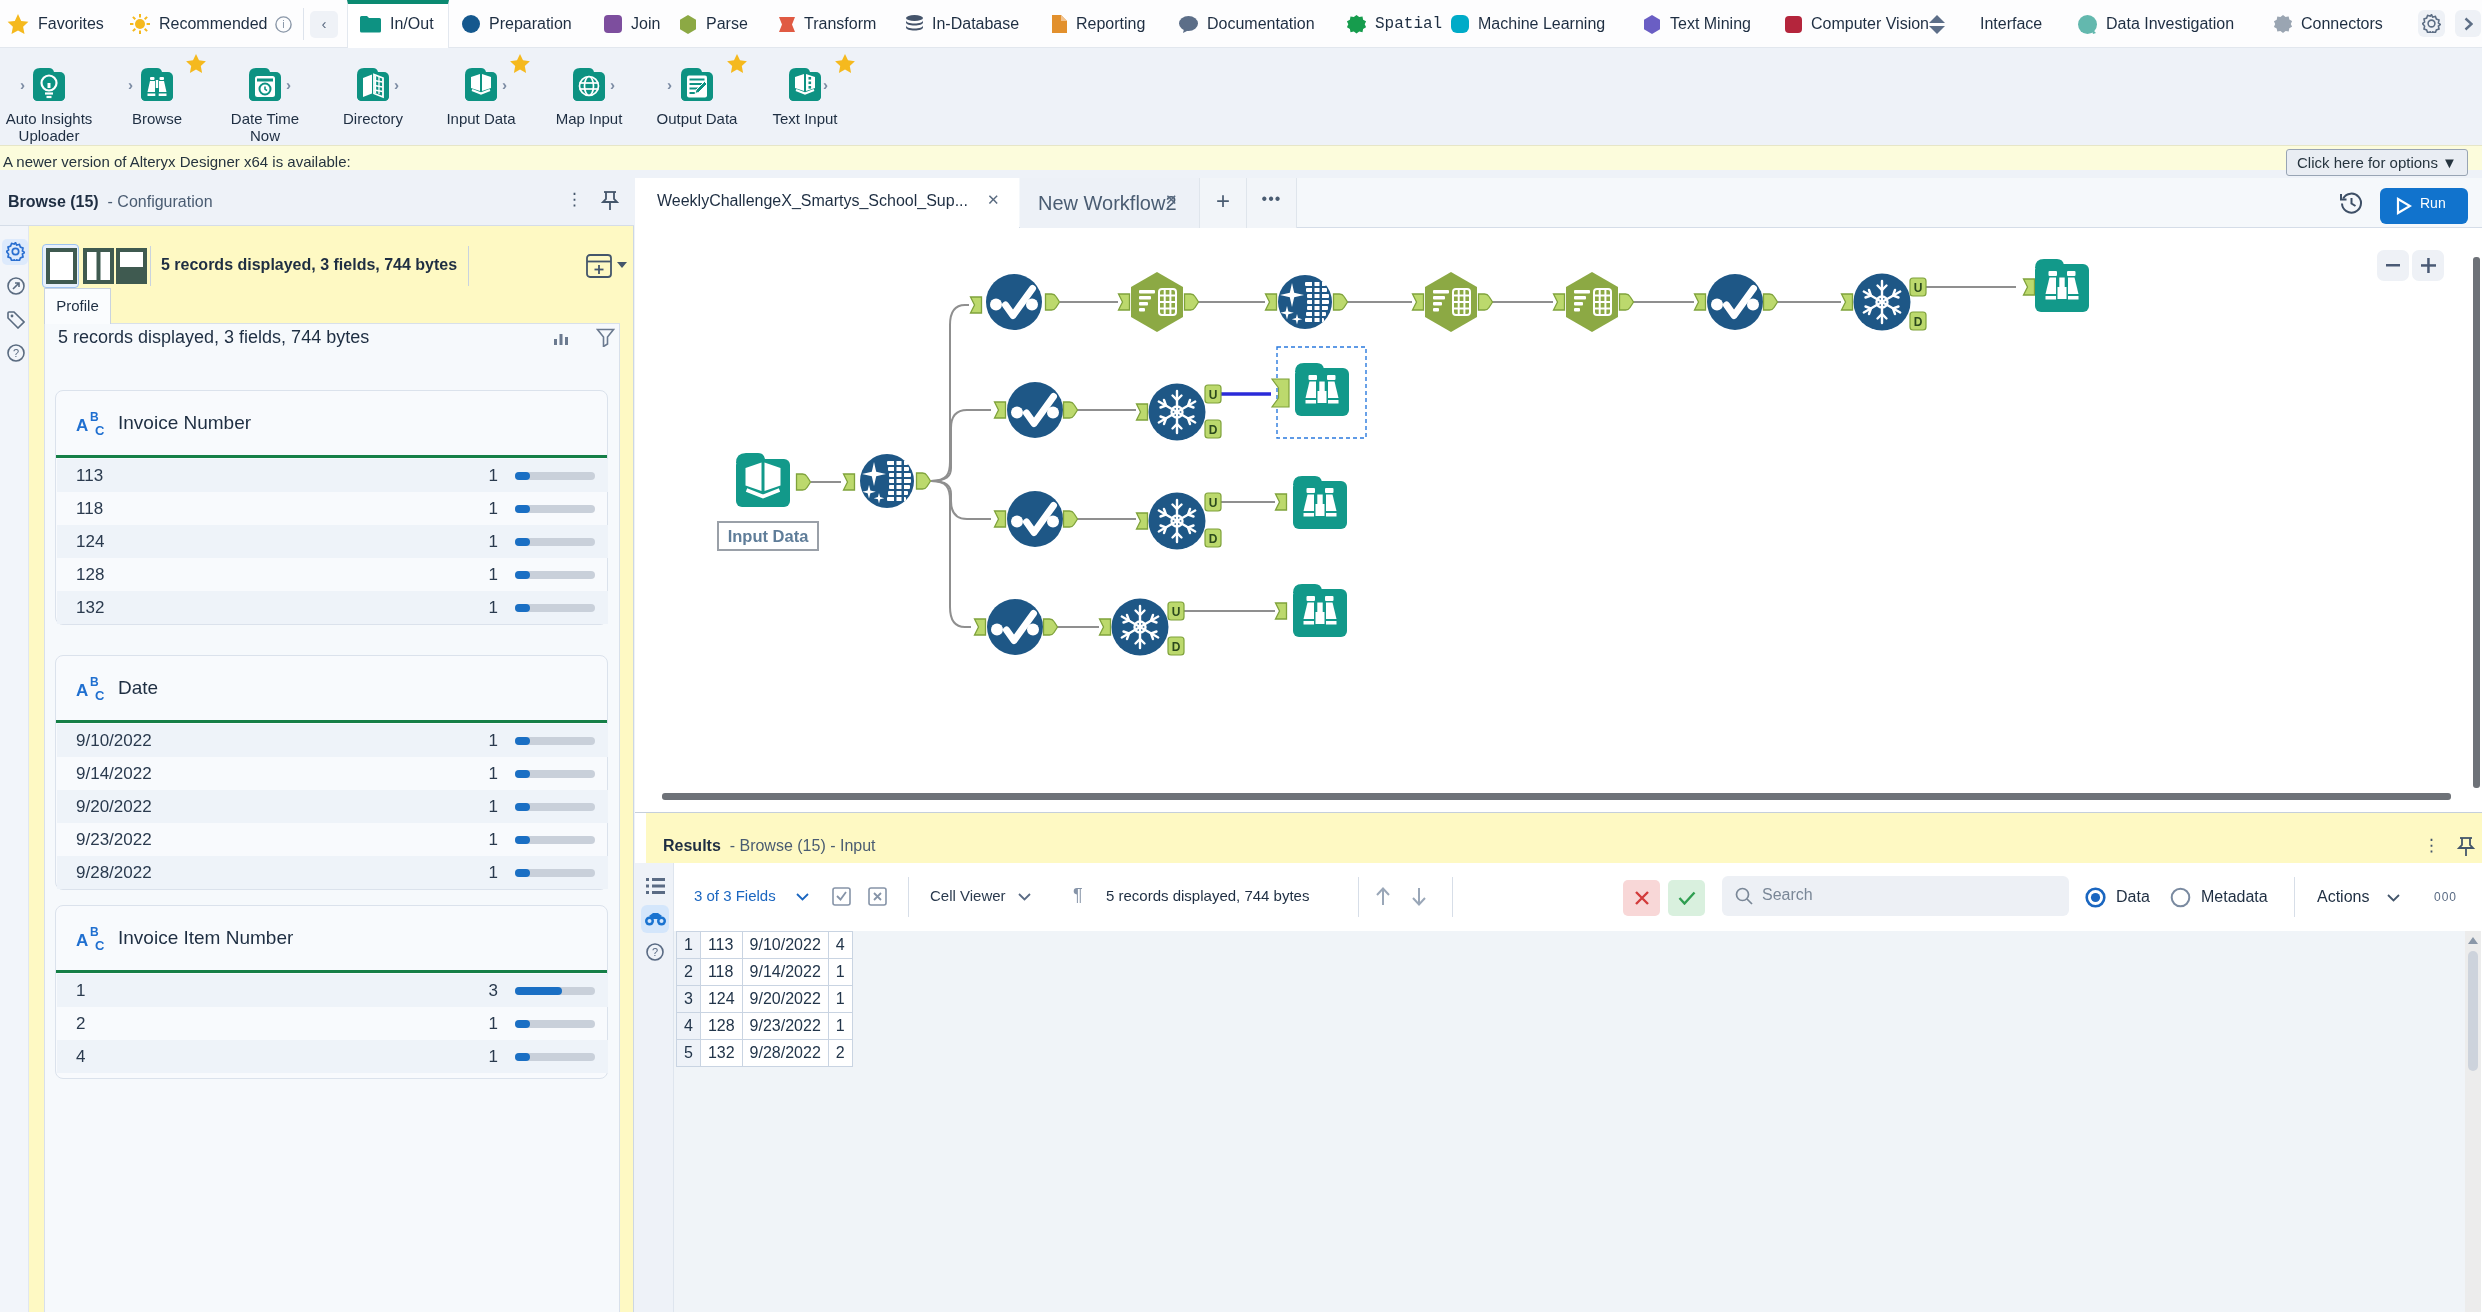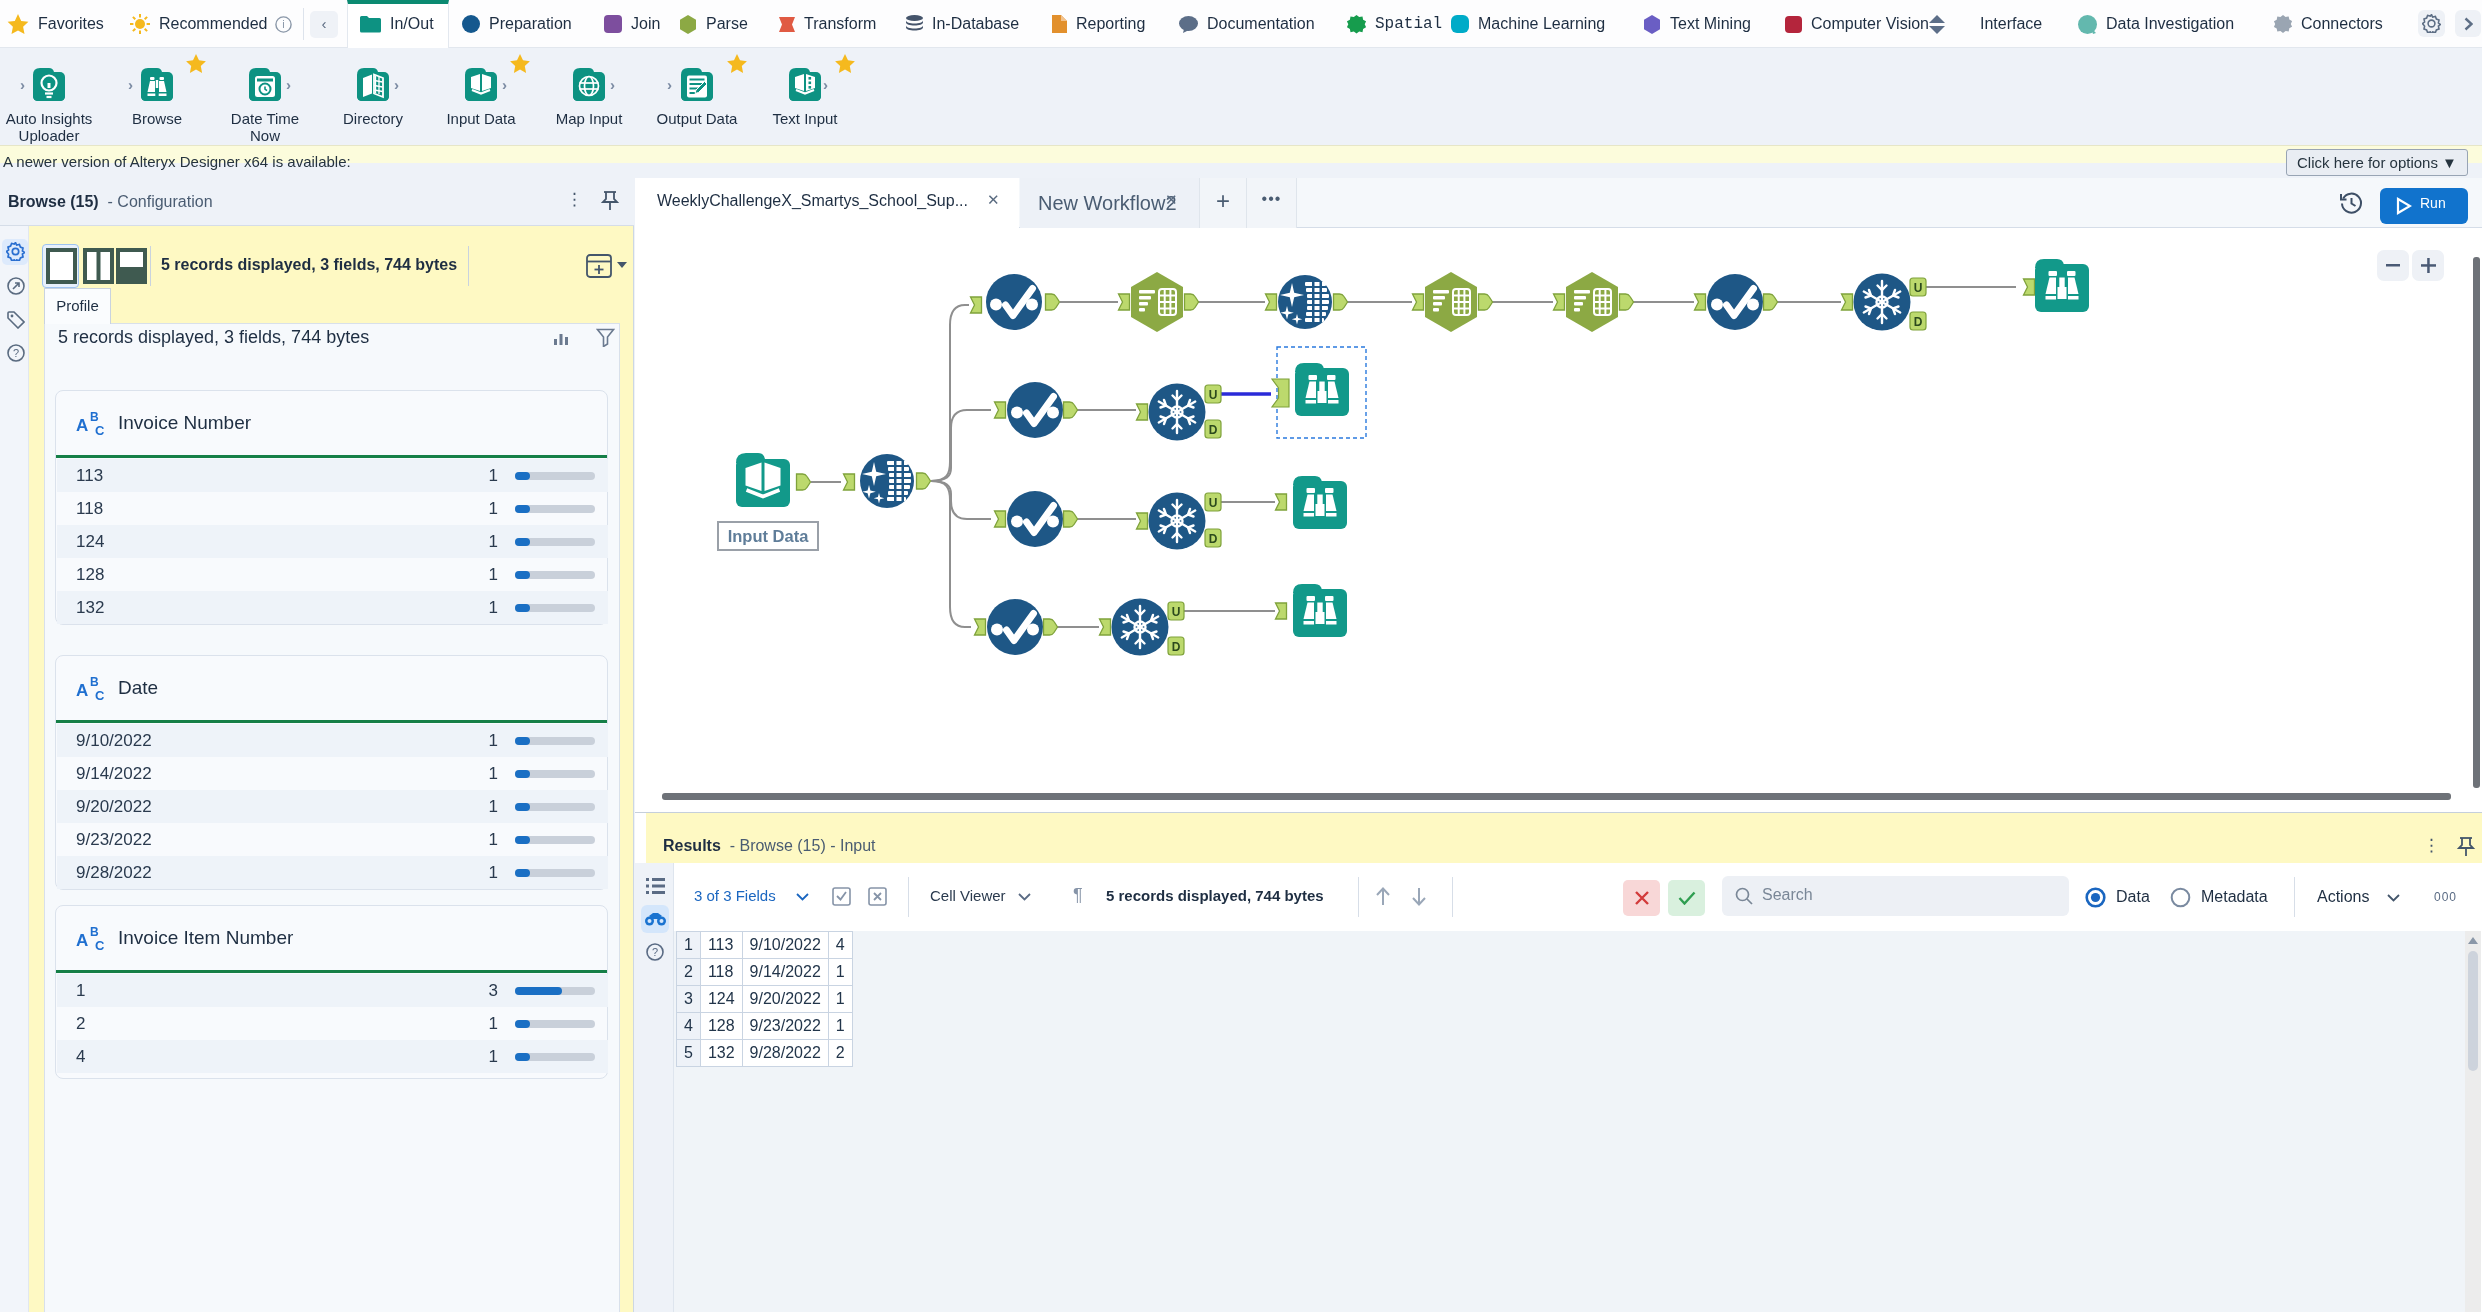--- a/index.html
+++ b/index.html
@@ -15,21 +15,21 @@
   #inout-tab { position:absolute; left:347px; top:0; width:102px; height:48px; background:#fff; border-top:4px solid #0b8a71; border-left:1px solid #e3e8ef; border-right:1px solid #e3e8ef; }
 
   
   #palette { position:absolute; left:0; top:48px; width:2482px; height:97px; background:#eef2f8; }
   .tool { position:absolute; top:15px; width:108px; text-align:center; }
   .tlabel { font-size:15px; color:#1e2e42; line-height:17px; margin-top:5px; }
   .chev { position:absolute; top:28px; font-size:15px; color:#7b8ba3; font-weight:bold; }
   .star { position:absolute; top:5px; width:22px; height:22px; }
 
   
-  #notif { position:absolute; left:0; top:145px; width:2482px; height:18px; background:#fcfcdc; border-top:1px solid #e6e6c8; }
+  #notif { position:absolute; left:0; top:145px; width:2482px; height:25px; background:#fcfcdc; border-top:1px solid #e6e6c8; }
   #notif .msg { position:absolute; left:3px; top:7px; font-size:15px; color:#26343f; }
   #notif .btn { position:absolute; left:2286px; top:3px; width:182px; height:27px; background:#e9edf3; border:1px solid #98a4b4; border-radius:3px; font-size:15px; color:#26343f; text-align:center; line-height:25px; }
 
   
   #cfg { position:absolute; left:0; top:178px; width:634px; height:1134px; background:#fef9c3; border-right:1px solid #cdd7e2; }
   #cfg-head { position:absolute; left:0; top:0; width:634px; height:48px; background:#eef2f8; border-bottom:1px solid #d5dde8; }
   #cfg-strip { position:absolute; left:0; top:48px; width:29px; height:1086px; background:#f2f5fa; border-right:1px solid #e1e7ef; }
   #cfg-white { position:absolute; left:44px; top:145px; width:576px; height:989px; background:#f6f9fc; border:1px solid #d8e0ea; border-bottom:none; }
 
   .card { position:absolute; left:55px; background:#f8fafd; border:1px solid #dbe2ec; border-radius:8px; }
@@ -812,21 +812,21 @@
       <svg class="abs" style="left:194px; top:24px;" width="19" height="19" viewBox="0 0 19 19">
           <rect x="1" y="1" width="17" height="17" rx="2" fill="none" stroke="#8694a8" stroke-width="1.6"></rect>
           <path d="M6 6 l7 7 M13 6 l-7 7" stroke="#8694a8" stroke-width="1.8"></path>
         </svg>
       <div class="abs" style="left:234px; top:14px; width:1px; height:40px; background:#d7dee8;"></div>
       <div class="abs txt" style="left:256px; top:24px; font-size:15px; color:#2a3a4e;">Cell Viewer</div>
       <svg class="abs" style="left:344px; top:30px;" width="13" height="8" viewBox="0 0 13 8">
           <path d="M1 1 L6.5 6.5 L12 1" fill="none" stroke="#5a6b84" stroke-width="1.8"></path>
         </svg>
       <div class="abs txt" style="left:399px; top:22px; font-size:18px; color:#8694a8;">¶</div>
-      <div class="abs txt" style="left:432px; top:24px; font-size:15px; font-weight:bold; color:#1e2e42;">5 records displayed, 744 bytes</div>
+      <div class="abs txt" style="left:432px; top:24px; font-size:15px; font-weight:normal; color:#1e2e42;">5 records displayed, 744 bytes</div>
       <div class="abs" style="left:684px; top:14px; width:1px; height:40px; background:#d7dee8;"></div>
       <svg class="abs" style="left:700px; top:24px;" width="18" height="19" viewBox="0 0 18 19">
           <path d="M9 18 V2 M3 8 L9 1.5 L15 8" fill="none" stroke="#9aa7b8" stroke-width="2"></path>
         </svg>
       <svg class="abs" style="left:736px; top:24px;" width="18" height="19" viewBox="0 0 18 19">
           <path d="M9 1 V17 M3 11 L9 17.5 L15 11" fill="none" stroke="#9aa7b8" stroke-width="2"></path>
         </svg>
       <div class="abs" style="left:778px; top:14px; width:1px; height:40px; background:#d7dee8;"></div>
       <div class="abs" style="left:949px; top:17px; width:37px; height:36px; background:#f8d7d7; border-radius:5px;"><svg style="margin:10px 0 0 11px" width="16" height="16" viewBox="0 0 16 16">
             <path d="M2 2 l12 12 M14 2 L2 14" stroke="#d23b3b" stroke-width="2.4" fill="none"></path>

